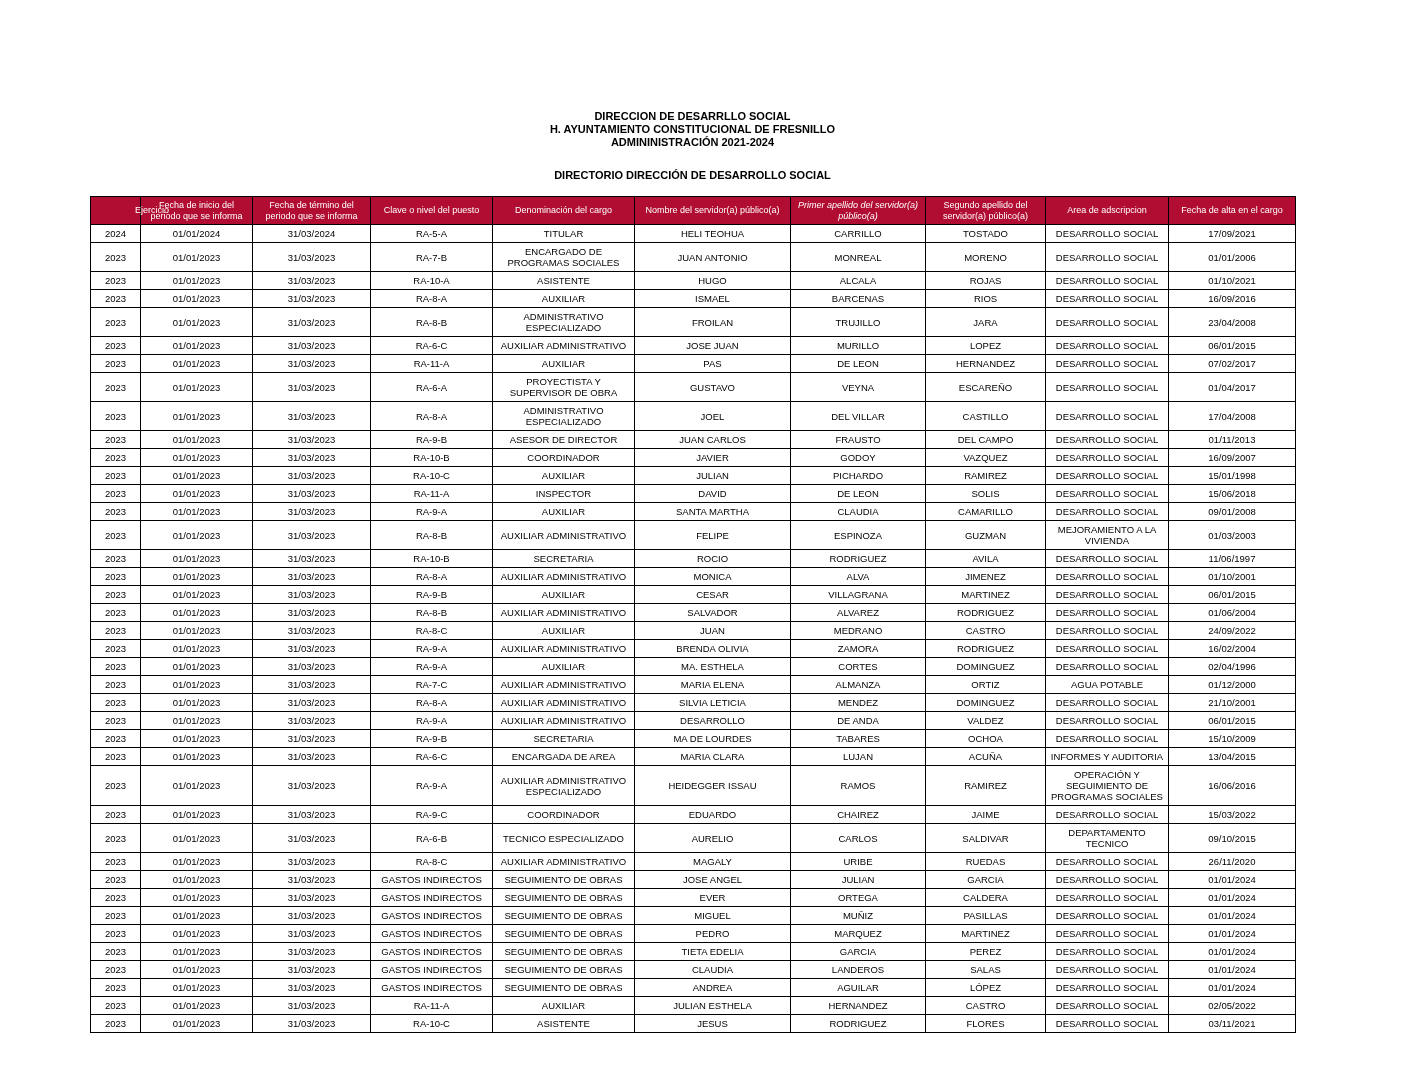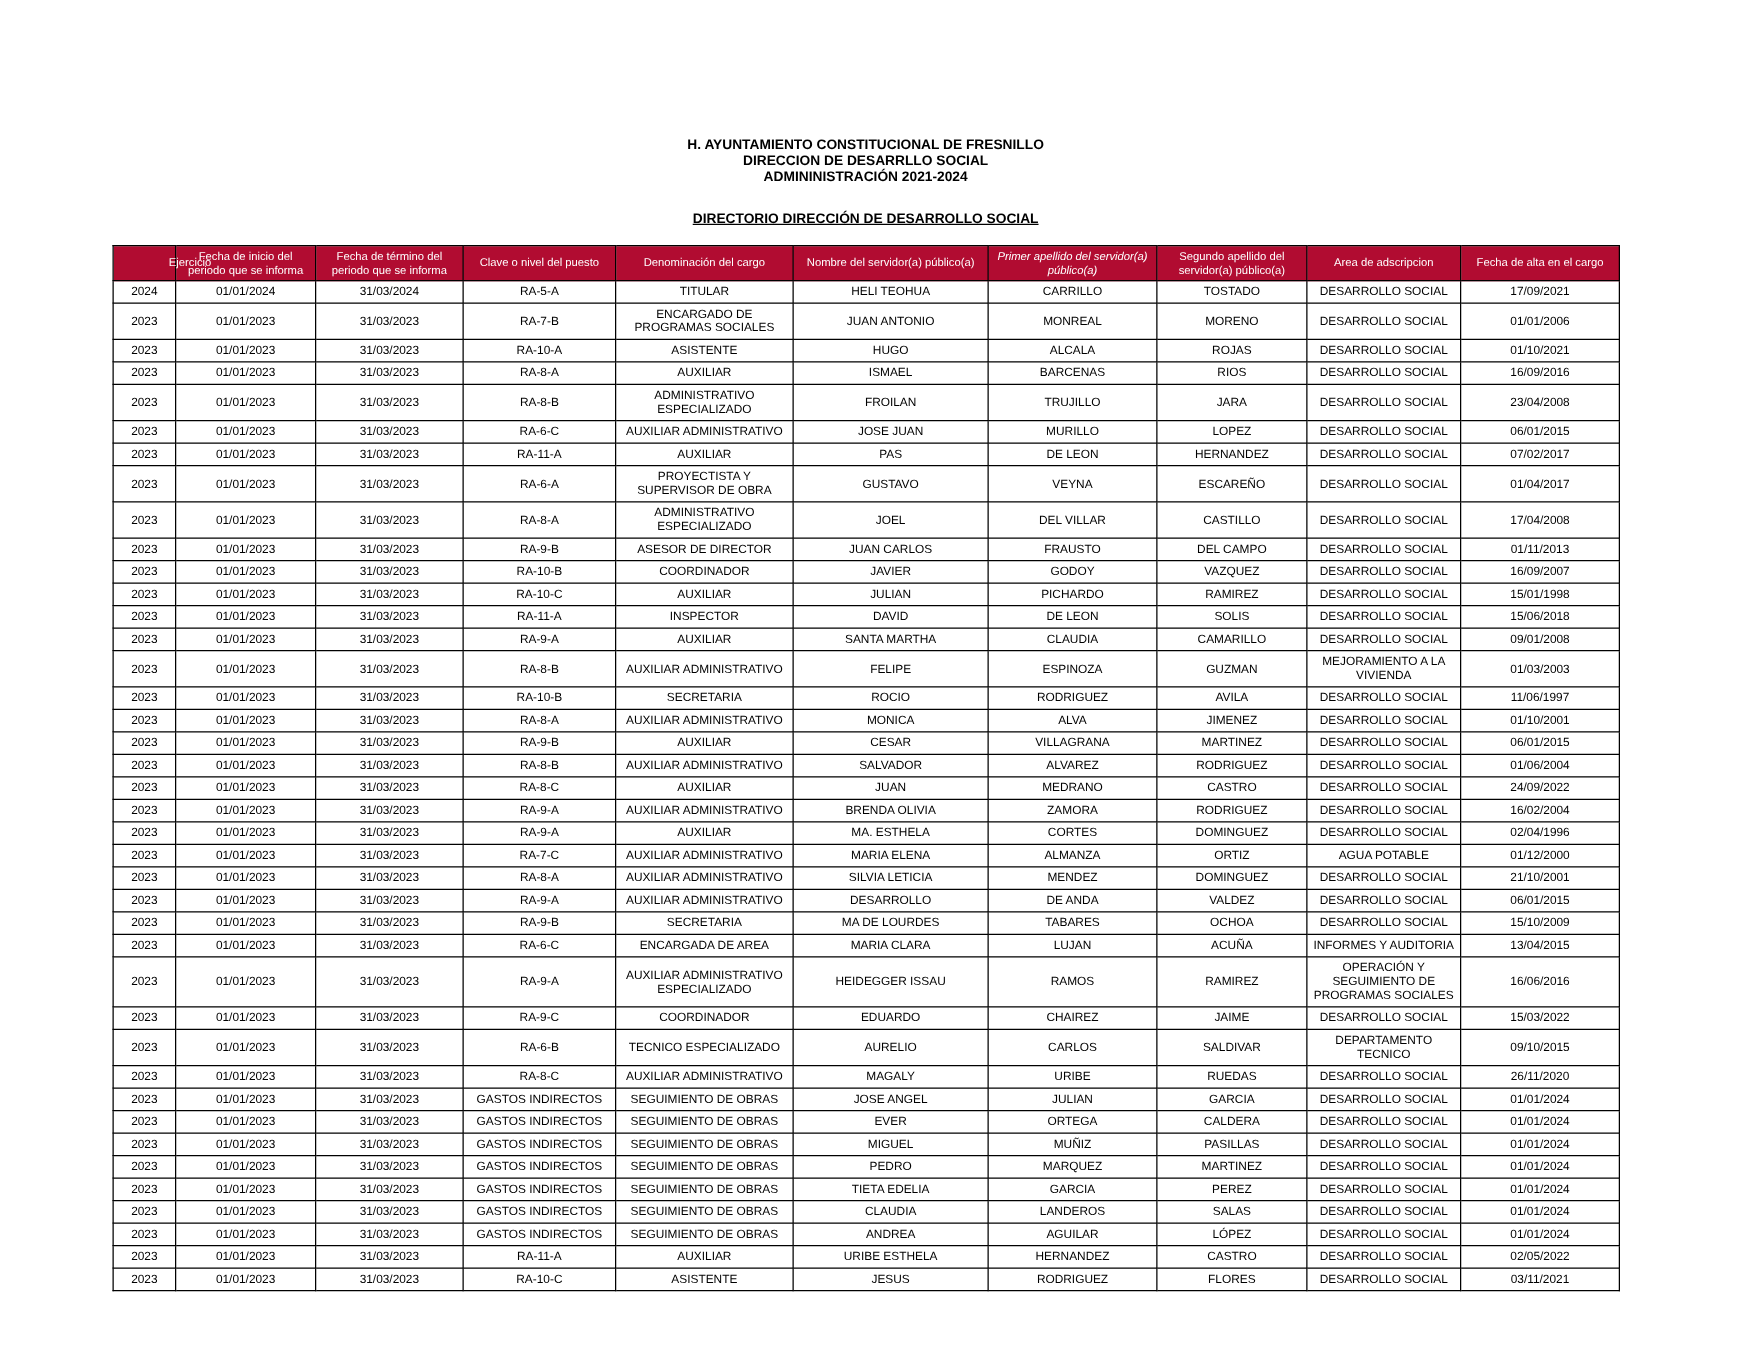--- a/index.html
+++ b/index.html
@@ -27,21 +27,20 @@
     text-align: center;
     font-weight: bold;
     font-size: 11px;
     line-height: 13px;
   }
   .titles .tline { white-space: nowrap; }
   .subtitle {
     margin-top: 20px;
     font-weight: bold;
     font-size: 11px;
-    text-decoration: underline;
   }
   table.directory {
     position: absolute;
     top: 196px;
     left: 90px;
     width: 1205px;
     border-collapse: collapse;
     table-layout: fixed;
     font-size: 9.5px;
   }
@@ -64,22 +63,22 @@
     line-height: 11px;
     word-wrap: break-word;
   }
 </style>
 </head>
 <body>
 
 <div class="sheet">
 
   <div class="titles">
+    <div class="tline">DIRECCION DE DESARRLLO SOCIAL</div>
     <div class="tline">H. AYUNTAMIENTO CONSTITUCIONAL DE FRESNILLO</div>
-    <div class="tline">DIRECCION DE DESARRLLO SOCIAL</div>
     <div class="tline">ADMININISTRACIÓN 2021-2024</div>
     <div class="subtitle">DIRECTORIO DIRECCIÓN DE DESARROLLO SOCIAL</div>
   </div>
 
   <table class="directory">
     <colgroup>
       <col style="width:50px">
       <col style="width:112px">
       <col style="width:118px">
       <col style="width:122px">
@@ -560,21 +559,21 @@
           <td>LÓPEZ</td>
           <td>DESARROLLO SOCIAL</td>
           <td>01/01/2024</td>
         </tr>
         <tr>
           <td>2023</td>
           <td>01/01/2023</td>
           <td>31/03/2023</td>
           <td>RA-11-A</td>
           <td>AUXILIAR</td>
-          <td>URIBE ESTHELA</td>
+          <td>JULIAN ESTHELA</td>
           <td>HERNANDEZ</td>
           <td>CASTRO</td>
           <td>DESARROLLO SOCIAL</td>
           <td>02/05/2022</td>
         </tr>
         <tr>
           <td>2023</td>
           <td>01/01/2023</td>
           <td>31/03/2023</td>
           <td>RA-10-C</td>

